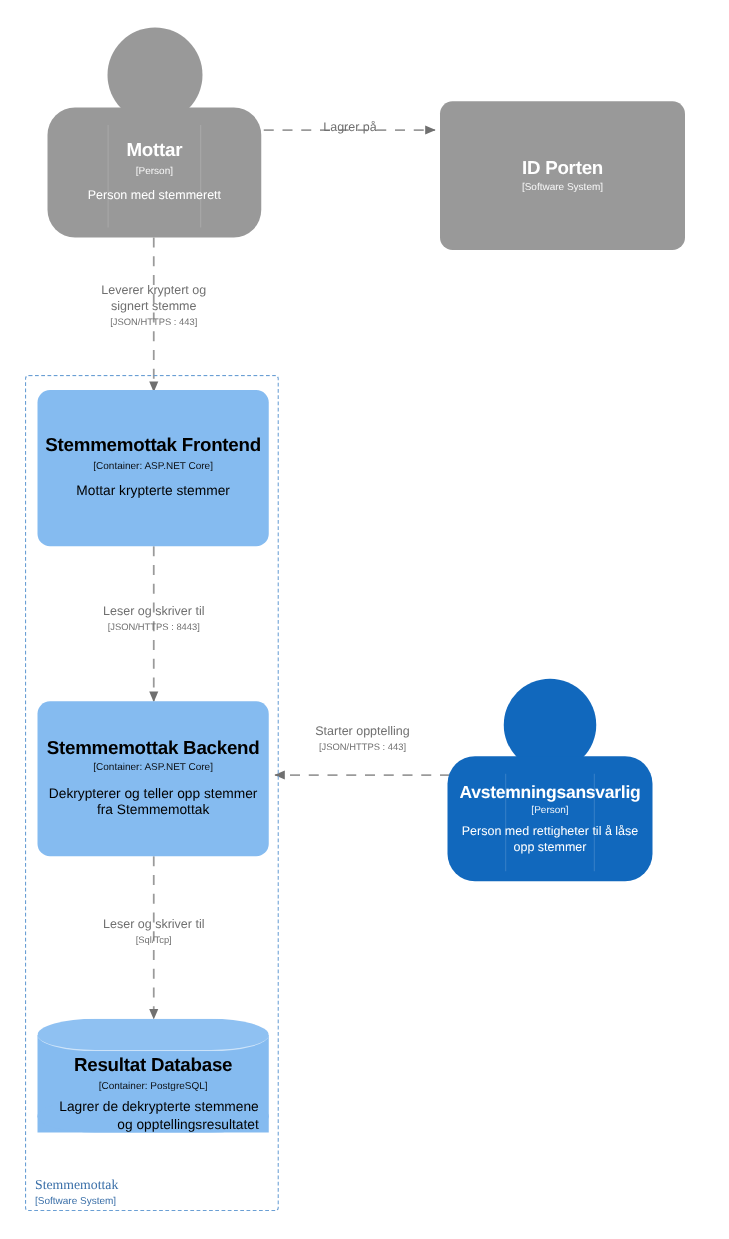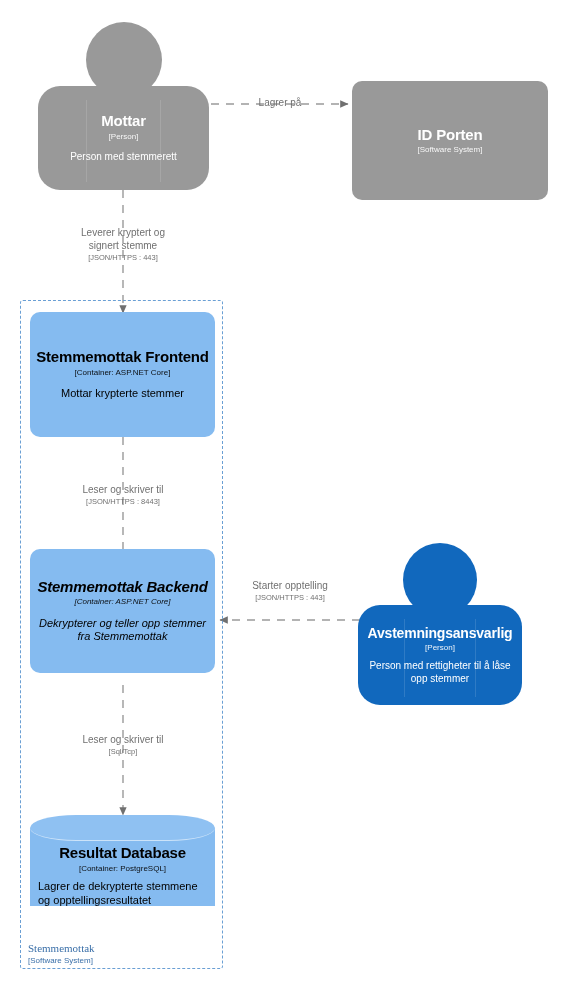--- a/index.html
+++ b/index.html
@@ -88,21 +88,21 @@
     border-radius: 50% / 100%;
     box-sizing: border-box;
   }
   .cyl-text {
     position: absolute;
     left: 0; right: 0;
     display: flex;
     flex-direction: column;
     align-items: center;
     justify-content: center;
-    text-align: left;
+    text-align: right;
   }
 
   
   .n-title {
     font-weight: bold;
     line-height: 1.15;
     letter-spacing: -0.2px;
   }
   .n-type {
     font-size: 8px;
@@ -210,21 +210,21 @@
     <div class="n-title">ID Porten</div>
     <div class="n-type">[Software System]</div>
   </div>
 
   <div class="box dark-text" style="left:30px; top:312px; width:185px; height:125px; background:#85BBF0;">
     <div class="n-title">Stemmemottak Frontend</div>
     <div class="n-type">[Container: ASP.NET Core]</div>
     <div class="n-desc">Mottar krypterte stemmer</div>
   </div>
 
-  <div class="box dark-text" style="left:30px; top:549px; width:185px; height:124px; background:#85BBF0;font-style:italic;">
+  <div class="box dark-text" style="left:30px; top:561px; width:185px; height:124px; background:#85BBF0;">
     <div class="n-title">Stemmemottak Backend</div>
     <div class="n-type">[Container: ASP.NET Core]</div>
     <div class="n-desc">Dekrypterer og teller opp stemmer fra Stemmemottak</div>
   </div>
 
   <div class="cyl-wrap" style="left:30px; top:815px; width:185px; height:104px;">
     <div class="cyl-body" style="top:13px; height:78px; background:#85BBF0;"></div>
     <div class="cyl-bottom" style="top:65px; height:26px; background:#85BBF0;"></div>
     <div class="cyl-top" style="height:26px; background:#8FC1F2; border-bottom:1px solid rgba(255,255,255,0.55);"></div>
     <div class="cyl-text dark-text" style="top:30px; height:62px;">

